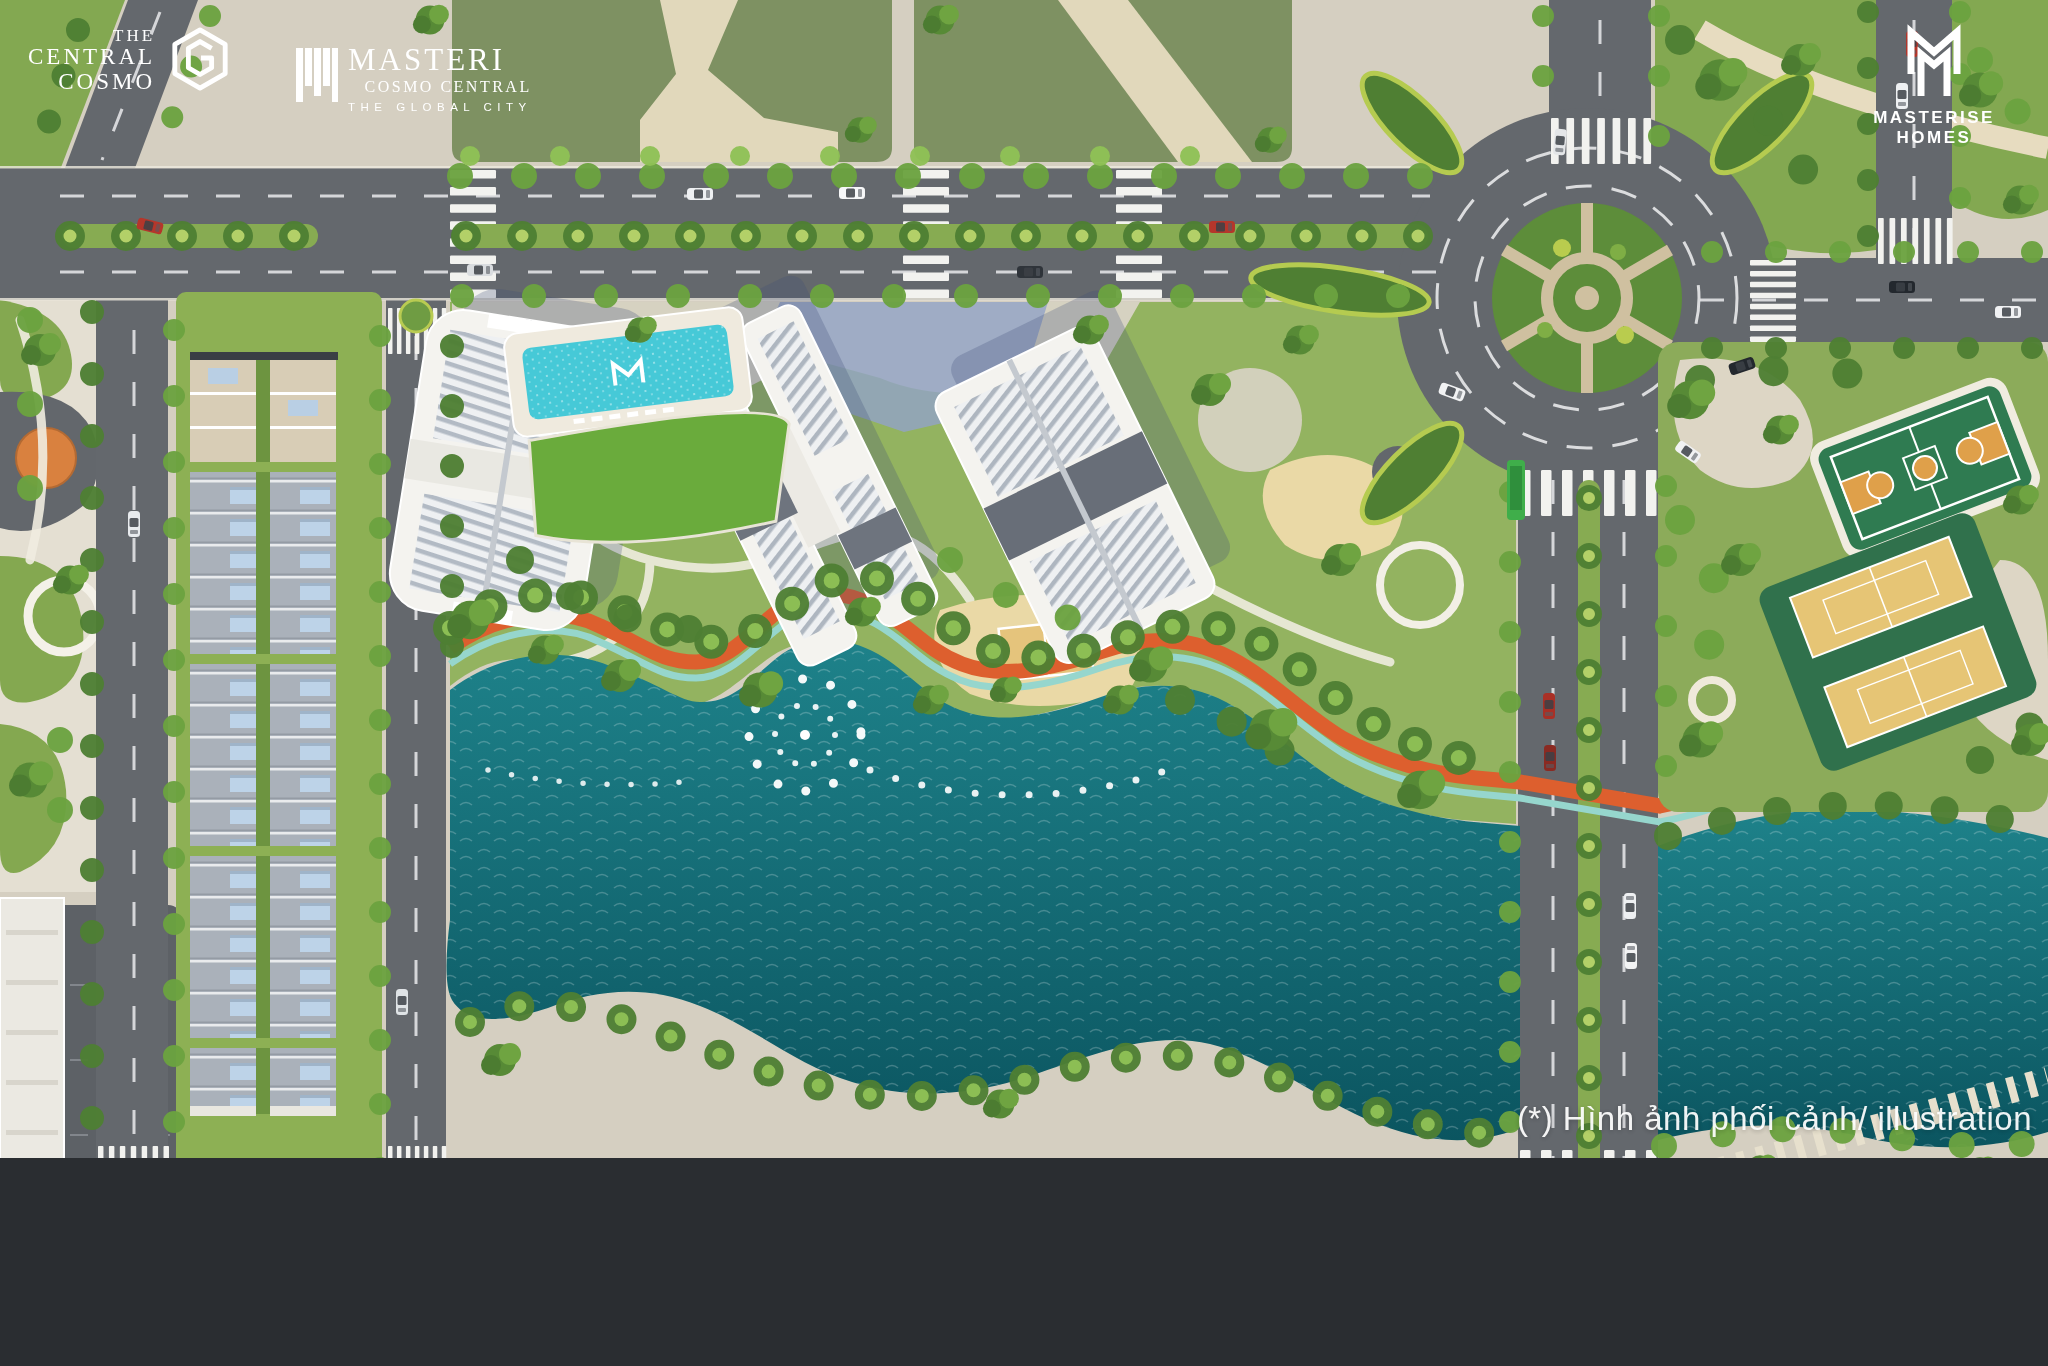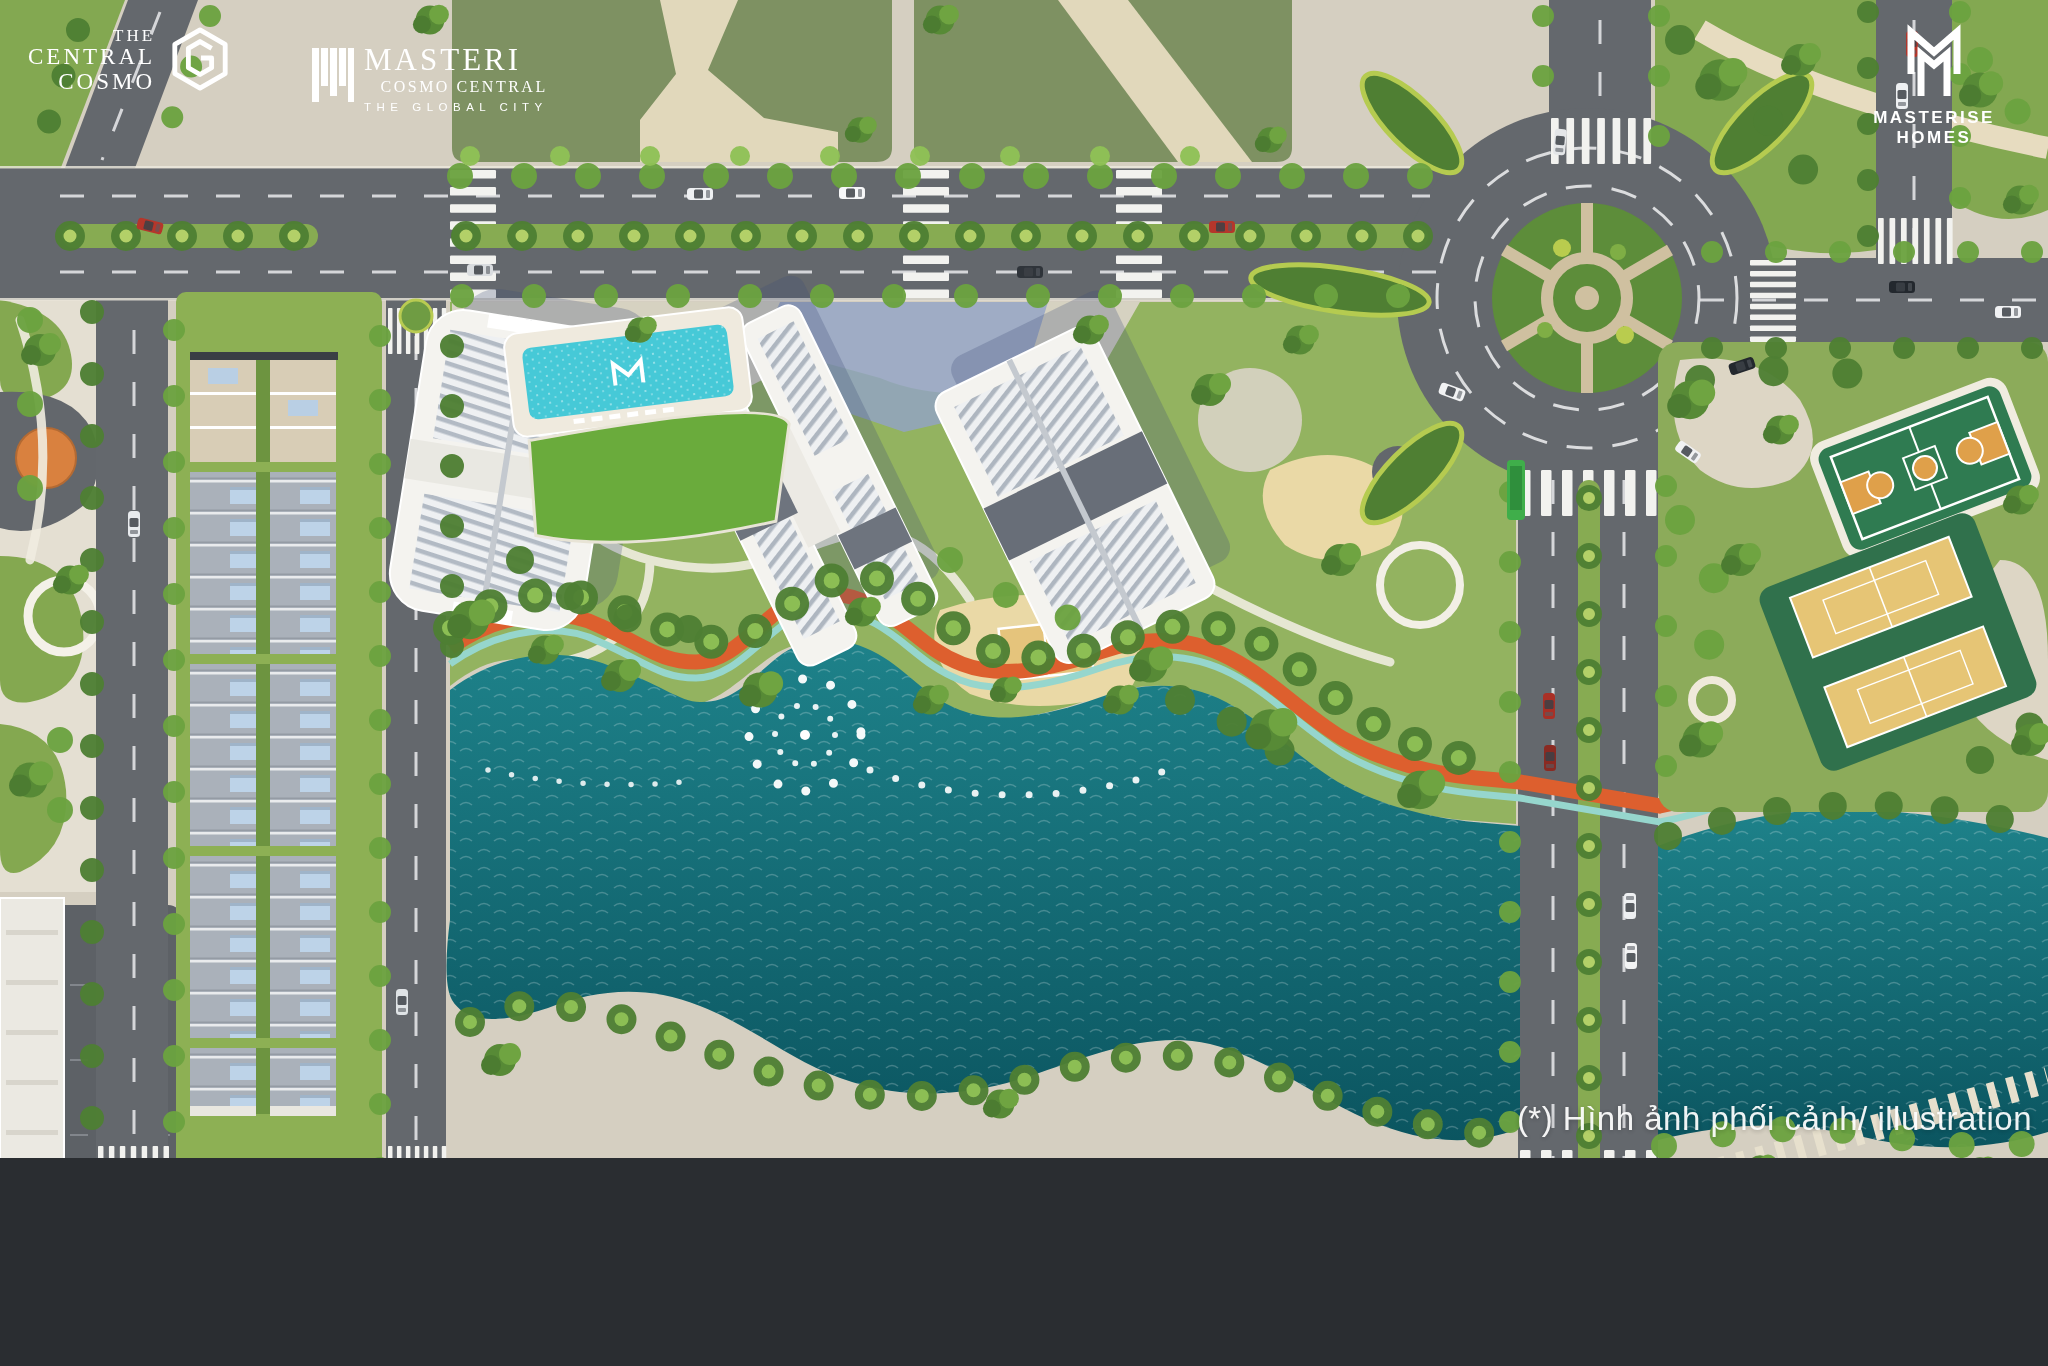--- a/index.html
+++ b/index.html
@@ -9,21 +9,21 @@
   
   .trow{fill:none;stroke-linecap:round;opacity:.96}
   .tr1{stroke:#4e7f33}.tr2{stroke:#6ba23f}.tr3{stroke:#8fc155}.tr4{stroke:#b7d36a}
   .dash{stroke:#e9eaec;stroke-width:3;stroke-dasharray:24 28;fill:none;opacity:.85}
   .gpath{stroke:#efece0;stroke-width:9;fill:none;opacity:.9;stroke-linecap:round}
   
   .overlay{position:absolute;color:#fff;z-index:5;}
   .logo-global{left:28px;top:26px;display:flex;gap:14px;align-items:center;}
   .lg-text{text-align:right;font-family:"Liberation Serif",serif;line-height:1.08;letter-spacing:3px;}
   .lg-l1{font-size:17px}.lg-l2,.lg-l3{font-size:23px}
-  .logo-masteri{left:296px;top:44px;display:flex;gap:10px;align-items:flex-start;margin-left:16px;}
+  .logo-masteri{left:296px;top:44px;display:flex;gap:10px;align-items:flex-start;}
   .lm-name{font-family:"Liberation Serif",serif;font-size:31px;letter-spacing:3px;line-height:1;}
   .lm-sub{font-family:"Liberation Serif",serif;font-size:16px;letter-spacing:2.5px;text-align:right;margin-top:3px;}
   .lm-tag{font-size:11.5px;letter-spacing:5.5px;margin-top:5px;text-align:center;font-family:"Liberation Sans",sans-serif;}
   .logo-masterise{left:1836px;top:24px;width:196px;text-align:center;}
   .lms-name{font-size:17px;letter-spacing:2.5px;font-weight:600;margin-top:6px;}
   .disclaimer{right:16px;bottom:20px;font-size:33px;font-weight:400;letter-spacing:.5px;
               opacity:.93;text-shadow:0 1px 5px rgba(0,0,0,.28);font-family:"Liberation Sans",sans-serif;}
 </style>
 </head>
 <body>

